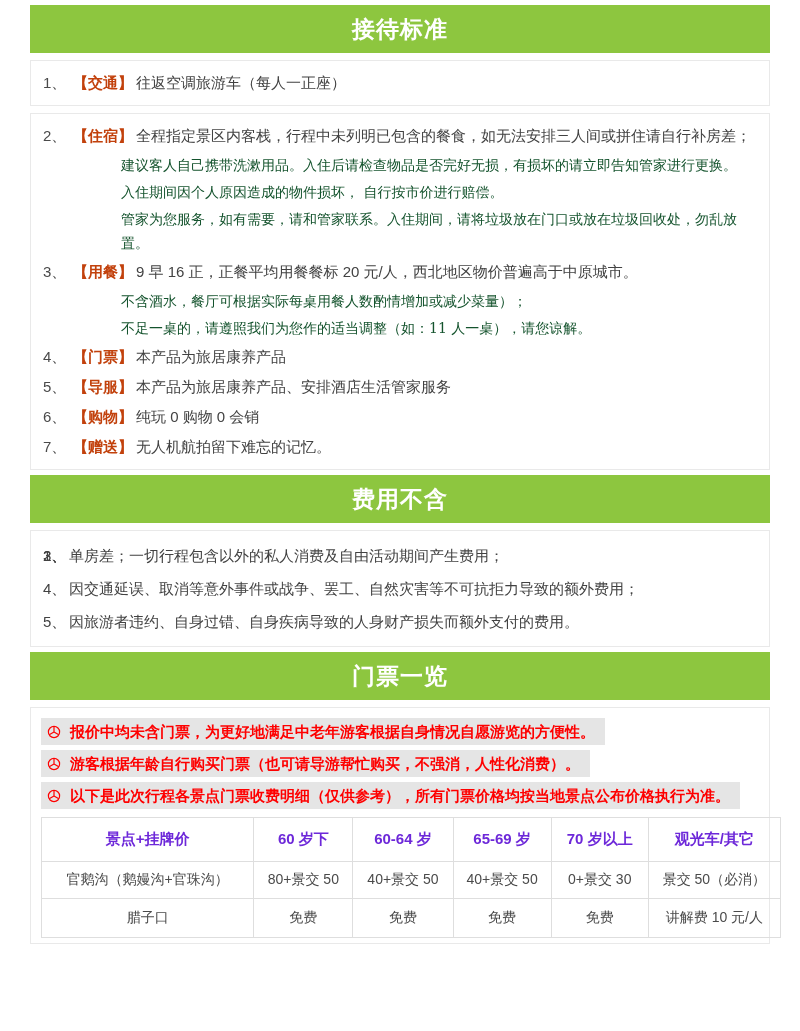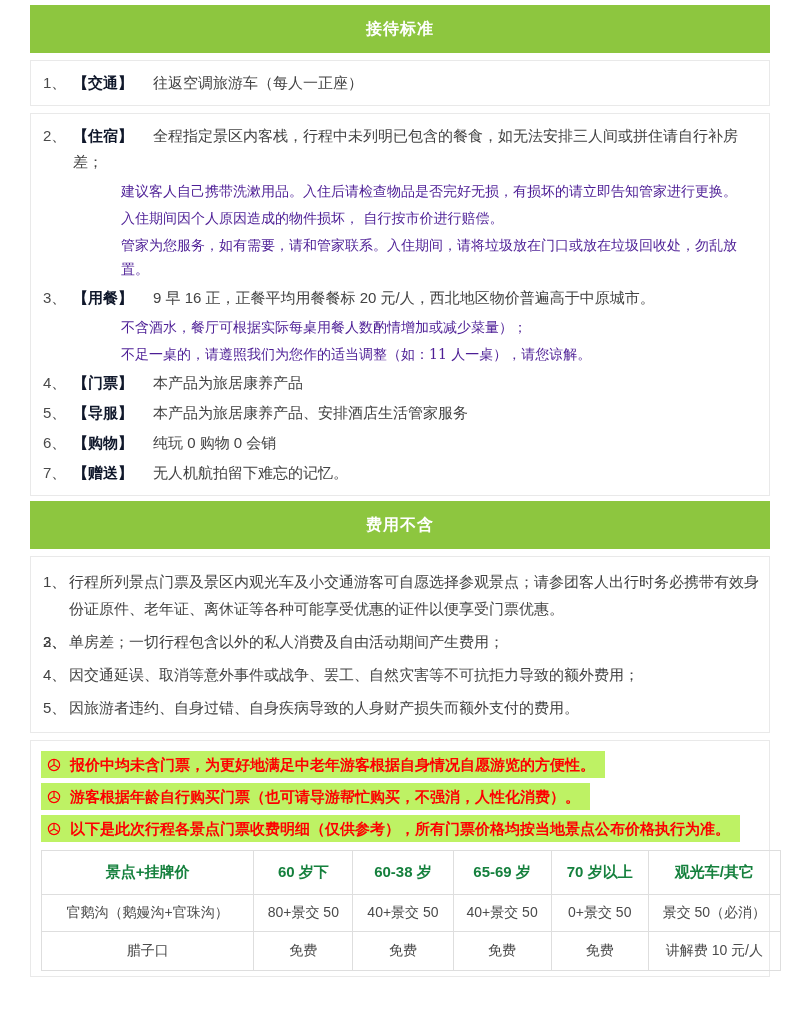--- a/index.html
+++ b/index.html
@@ -5,60 +5,60 @@
   html,body{margin:0;padding:0;}
   body{
     width:800px;height:1031px;background:#ffffff;
     font-family:"Liberation Sans","DejaVu Sans",sans-serif;
     color:#424242;overflow:hidden;
   }
   .content{margin:0 30px;}
   .section-bar{
     height:48px;background:#8dc63f;color:#ffffff;
     display:flex;align-items:center;justify-content:center;
-    font-size:16px;font-weight:bold;letter-spacing:1px;
+    font-size:23px;font-weight:bold;letter-spacing:1px;
     margin-top:5px;
   }
   .box{
     border:1px solid #e9e9e9;background:#fff;
     margin-top:7px;padding:5px 10px;
   }
   .item{
     position:relative;padding-left:32px;
     font-size:15px;line-height:26px;margin:4px 0;
   }
   .item .num{position:absolute;left:2px;top:0;color:#4a4a4a;}
-  .item .tag{color:#0f172a;font-weight:bold;margin-right:20px;}
+  .item .tag{color:#c2410c;font-weight:bold;margin-right:3px;}
   .note{
     margin:3px 0 3px 80px;
     font-family:"DejaVu Serif","Liberation Serif",serif;
-    font-size:14px;line-height:24px;color:#4c1d95;
+    font-size:14px;line-height:24px;color:#14532d;
   }
   .ex-item{
     position:relative;padding-left:28px;
     font-size:15px;line-height:27px;margin:6px 0;
   }
   .ex-item .num{position:absolute;left:2px;top:0;}
   .warn-line{margin:5px 0;}
   .warn-hl{
     display:inline-flex;align-items:center;gap:9px;
-    background:#bef264;color:#fe0000;font-weight:bold;
+    background:#e5e5e5;color:#fe0000;font-weight:bold;
     font-size:15px;line-height:19px;padding:4px 10px 4px 6px;
   }
   .wheel{width:14px;height:14px;flex:0 0 auto;}
   table.tickets{
     border-collapse:collapse;table-layout:fixed;
     width:740px;margin-top:8px;
   }
   table.tickets th,table.tickets td{
     border:1px solid #dedede;text-align:center;
     font-size:14px;color:#4a4a4a;padding:10px 3px;
     overflow:hidden;white-space:nowrap;
   }
-  table.tickets th{font-size:15px;font-weight:bold;color:#15803d;padding:12px 3px;}
+  table.tickets th{font-size:15px;font-weight:bold;color:#6d28d9;padding:12px 3px;}
   table.tickets td.tall{padding:9px 3px;}
 </style>
 </head>
 <body>
 
 <div class="content">
 
   <div class="section-bar">接待标准</div>
 
   <div class="box">
@@ -92,36 +92,37 @@
     </div>
     <div class="item">
       <span class="num">7、</span><span class="tag">【赠送】</span><span>无人机航拍留下难忘的记忆。</span>
     </div>
   </div>
 
   <div class="section-bar">费用不含</div>
 
   <div class="box">
     <div class="ex-item">
-      <span class="num">1、</span><span>行程所列景点门票及景区内观光车及小交通游客可自愿选择参观景点；请参团客人出行时务必携带有效身份证原件、老年证、离休证等各种可能享受优惠的证件以便享受门票优惠。</span>
+      <span class="num">1、</span>
     </div>
     <div class="ex-item">
       <span class="num">2、</span>
     </div>
     <div class="ex-item">
       <span class="num">3、</span><span>单房差；一切行程包含以外的私人消费及自由活动期间产生费用；</span>
     </div>
     <div class="ex-item">
       <span class="num">4、</span><span>因交通延误、取消等意外事件或战争、罢工、自然灾害等不可抗拒力导致的额外费用；</span>
     </div>
     <div class="ex-item">
       <span class="num">5、</span><span>因旅游者违约、自身过错、自身疾病导致的人身财产损失而额外支付的费用。</span>
     </div>
   </div>
 
+  <div class="section-bar">门票一览</div>
 
   <div class="box">
 
     <div class="warn-line">
       <span class="warn-hl">
         <svg class="wheel" viewBox="0 0 20 20">
             <circle cx="10" cy="10" r="8" fill="none" stroke="#fe0000" stroke-width="1.7"></circle>
             <path d="M10 10 L10 2 M10 10 L3.1 14 M10 10 L16.9 14" fill="none" stroke="#fe0000" stroke-width="1.7"></path>
           </svg>
         <span>报价中均未含门票，为更好地满足中老年游客根据自身情况自愿游览的方便性。</span>
@@ -152,33 +153,33 @@
           <col style="width:99px">
           <col style="width:100px">
         <col style="width:98px">
           <col style="width:97px">
           <col style="width:132px">
       </colgroup>
       <thead>
         <tr>
           <th>景点+挂牌价</th>
           <th>60 岁下</th>
-          <th>60-38 岁</th>
+          <th>60-64 岁</th>
           <th>65-69 岁</th>
           <th>70 岁以上</th>
           <th>观光车/其它</th>
         </tr>
       </thead>
       <tbody>
         <tr>
           <td class="tall">官鹅沟（鹅嫚沟+官珠沟）</td>
           <td class="tall">80+景交 50</td>
           <td class="tall">40+景交 50</td>
           <td class="tall">40+景交 50</td>
-          <td class="tall">0+景交 50</td>
+          <td class="tall">0+景交 30</td>
           <td class="tall">景交 50（必消）</td>
         </tr>
         <tr>
           <td>腊子口</td>
           <td>免费</td>
           <td>免费</td>
           <td>免费</td>
           <td>免费</td>
           <td>讲解费 10 元/人</td>
         </tr>

